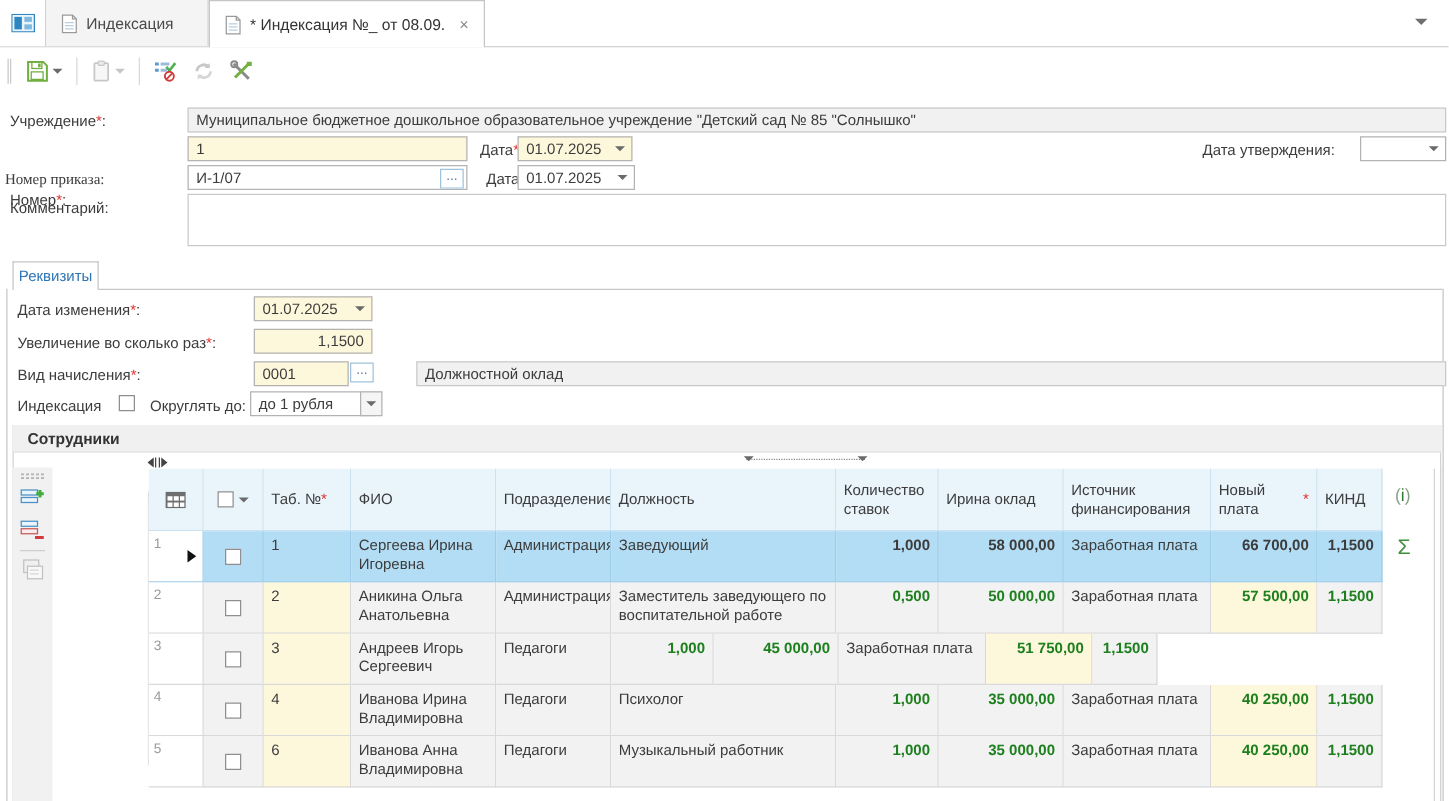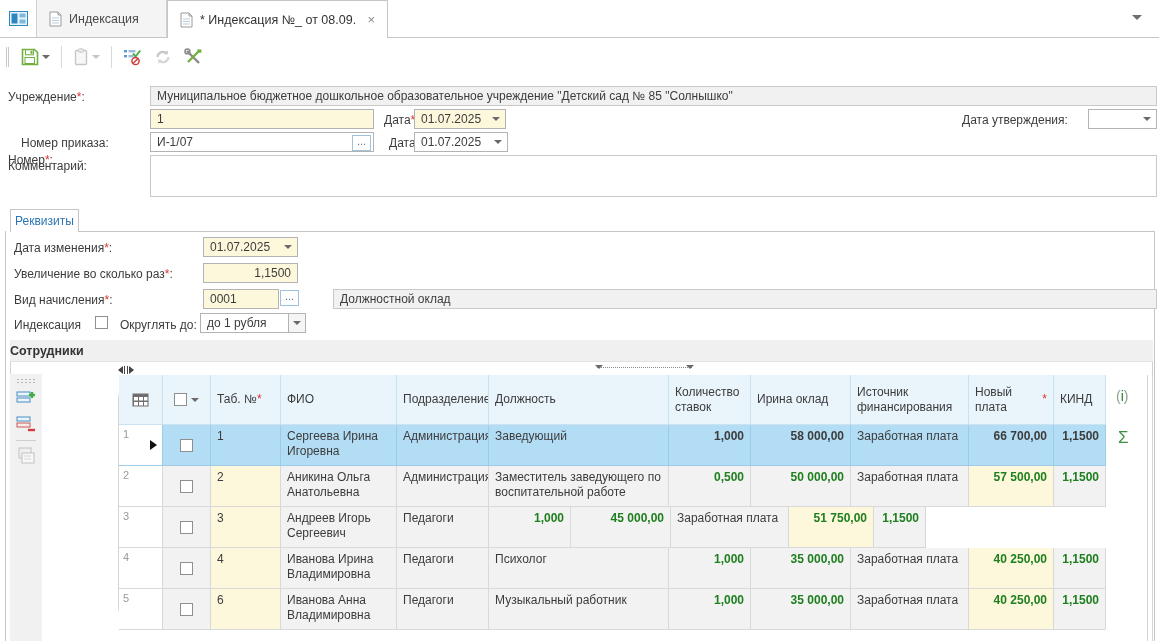--- a/index.html
+++ b/index.html
@@ -44,21 +44,21 @@
   
   .req-tab { left:10px; top:209px; width:69px; height:23px; border:1px solid #c6c6c6; border-bottom:none;
              background:#fff; color:#2e75b5; display:flex; align-items:center; justify-content:center; }
   .panel-topline { left:79px; top:231px; width:1075px; height:1px; background:#c6c6c6; }
   .panel-left { left:5px; top:231px; width:1px; height:410px; background:#c6c6c6; }
   .panel-right { left:1154px; top:231px; width:1px; height:410px; background:#c6c6c6; }
 
   
   .emp-box { left:10px; top:340px; width:1143px; height:301px; border:1px solid #d2d2d2; border-bottom:none; background:#fff; }
   .emp-head { left:10px; top:340px; width:1143px; height:22px; background:#f0f0f0; border-bottom:1px solid #e2e2e2;
-              display:flex; align-items:center; font-weight:bold; font-size:12.5px; color:#333; }
+              display:flex; align-items:center; padding-left:12px; font-weight:bold; font-size:12.5px; color:#333; }
   .splitter-l { left:118px; top:366px; display:flex; align-items:center; gap:1px; }
   .tri-l { width:0; height:0; border-top:4px solid transparent; border-bottom:4px solid transparent; border-right:5px solid #444; }
   .tri-r { width:0; height:0; border-top:4px solid transparent; border-bottom:4px solid transparent; border-left:5px solid #444; }
   .bars { width:4px; height:8px; border-left:1px solid #444; border-right:1px solid #444; }
   .splitter-r { left:597px; top:367px; width:95px; border-top:1px dotted #8a8a8a; }
   .splitter-r .sm-caret { position:absolute; top:-3px; }
 
   .grid-tools { left:10px; top:374px; width:32px; height:267px; background:#f1f1f1; display:flex; flex-direction:column;
                 align-items:center; padding-top:4px; gap:6px; }
   .dots { width:20px; height:6px; background-image:radial-gradient(#b5b5b5 1px, transparent 1px); background-size:4px 3px; }
@@ -202,21 +202,21 @@
   <div class="abs fld yellow" style="left:150px; top:109px; width:224px;">1</div>
   <div class="abs lbl" style="left:384px; top:113px;"><span>Дата</span><span class="req">*</span>:</div>
   <div class="abs fld yellow" style="left:414px; top:109px; width:92px;">
     <span>01.07.2025</span><span class="drop sm-caret"></span>
   </div>
   <div class="abs lbl" style="left:962px; top:113px;"><span>Дата утверждения</span>:</div>
   <div class="abs fld" style="left:1088px; top:109px; width:69px;">
     <span></span><span class="drop sm-caret"></span>
   </div>
 
-  <div class="abs lbl" style="left:21px; top:136px;"><span>Номер приказа</span>:</div>
+  <div class="abs lbl" style="left:4px; top:136px;font-family:Liberation Serif, serif;"><span>Номер приказа</span>:</div>
   <div class="abs fld" style="left:150px; top:132px; width:224px;">
     <span>И-1/07</span>
     <span class="ellipsis-btn">...</span>
   </div>
   <div class="abs lbl" style="left:389px; top:136px;"><span>Дата</span>:</div>
   <div class="abs fld" style="left:414px; top:132px; width:94px;">
     <span>01.07.2025</span><span class="drop sm-caret"></span>
   </div>
 
   <div class="abs lbl" style="left:8px; top:159px;"><span>Комментарий</span>:</div>

